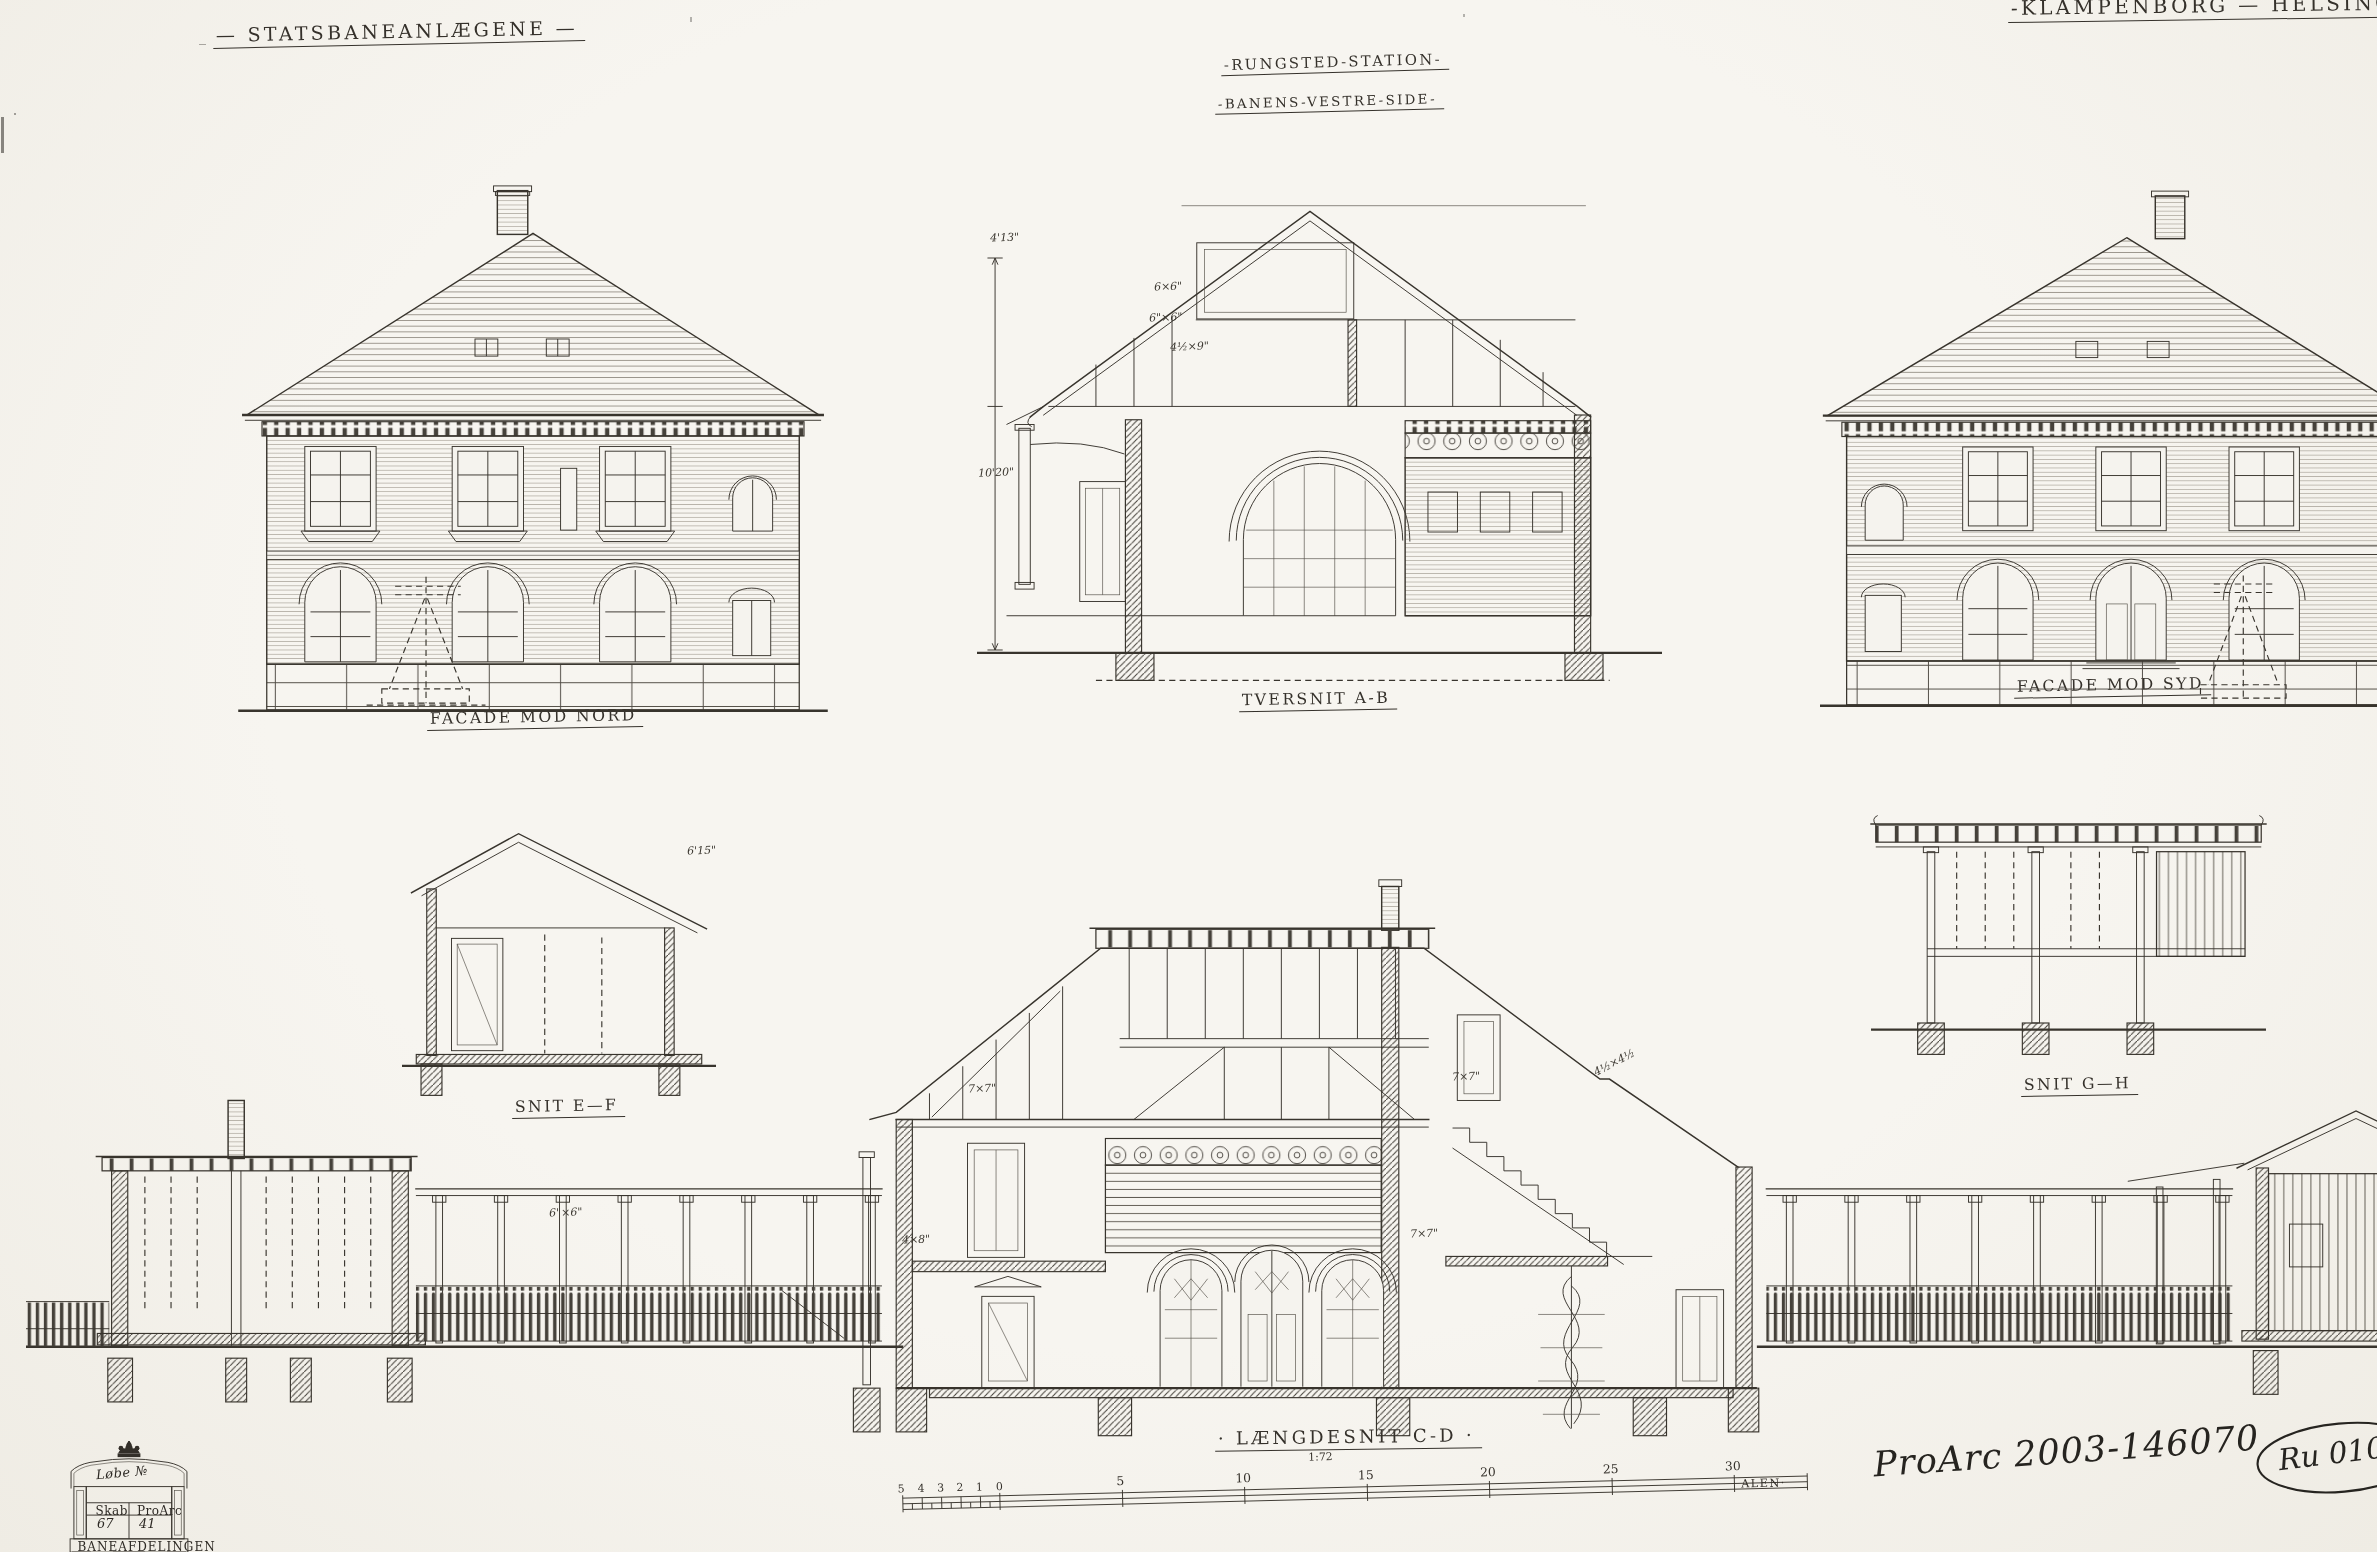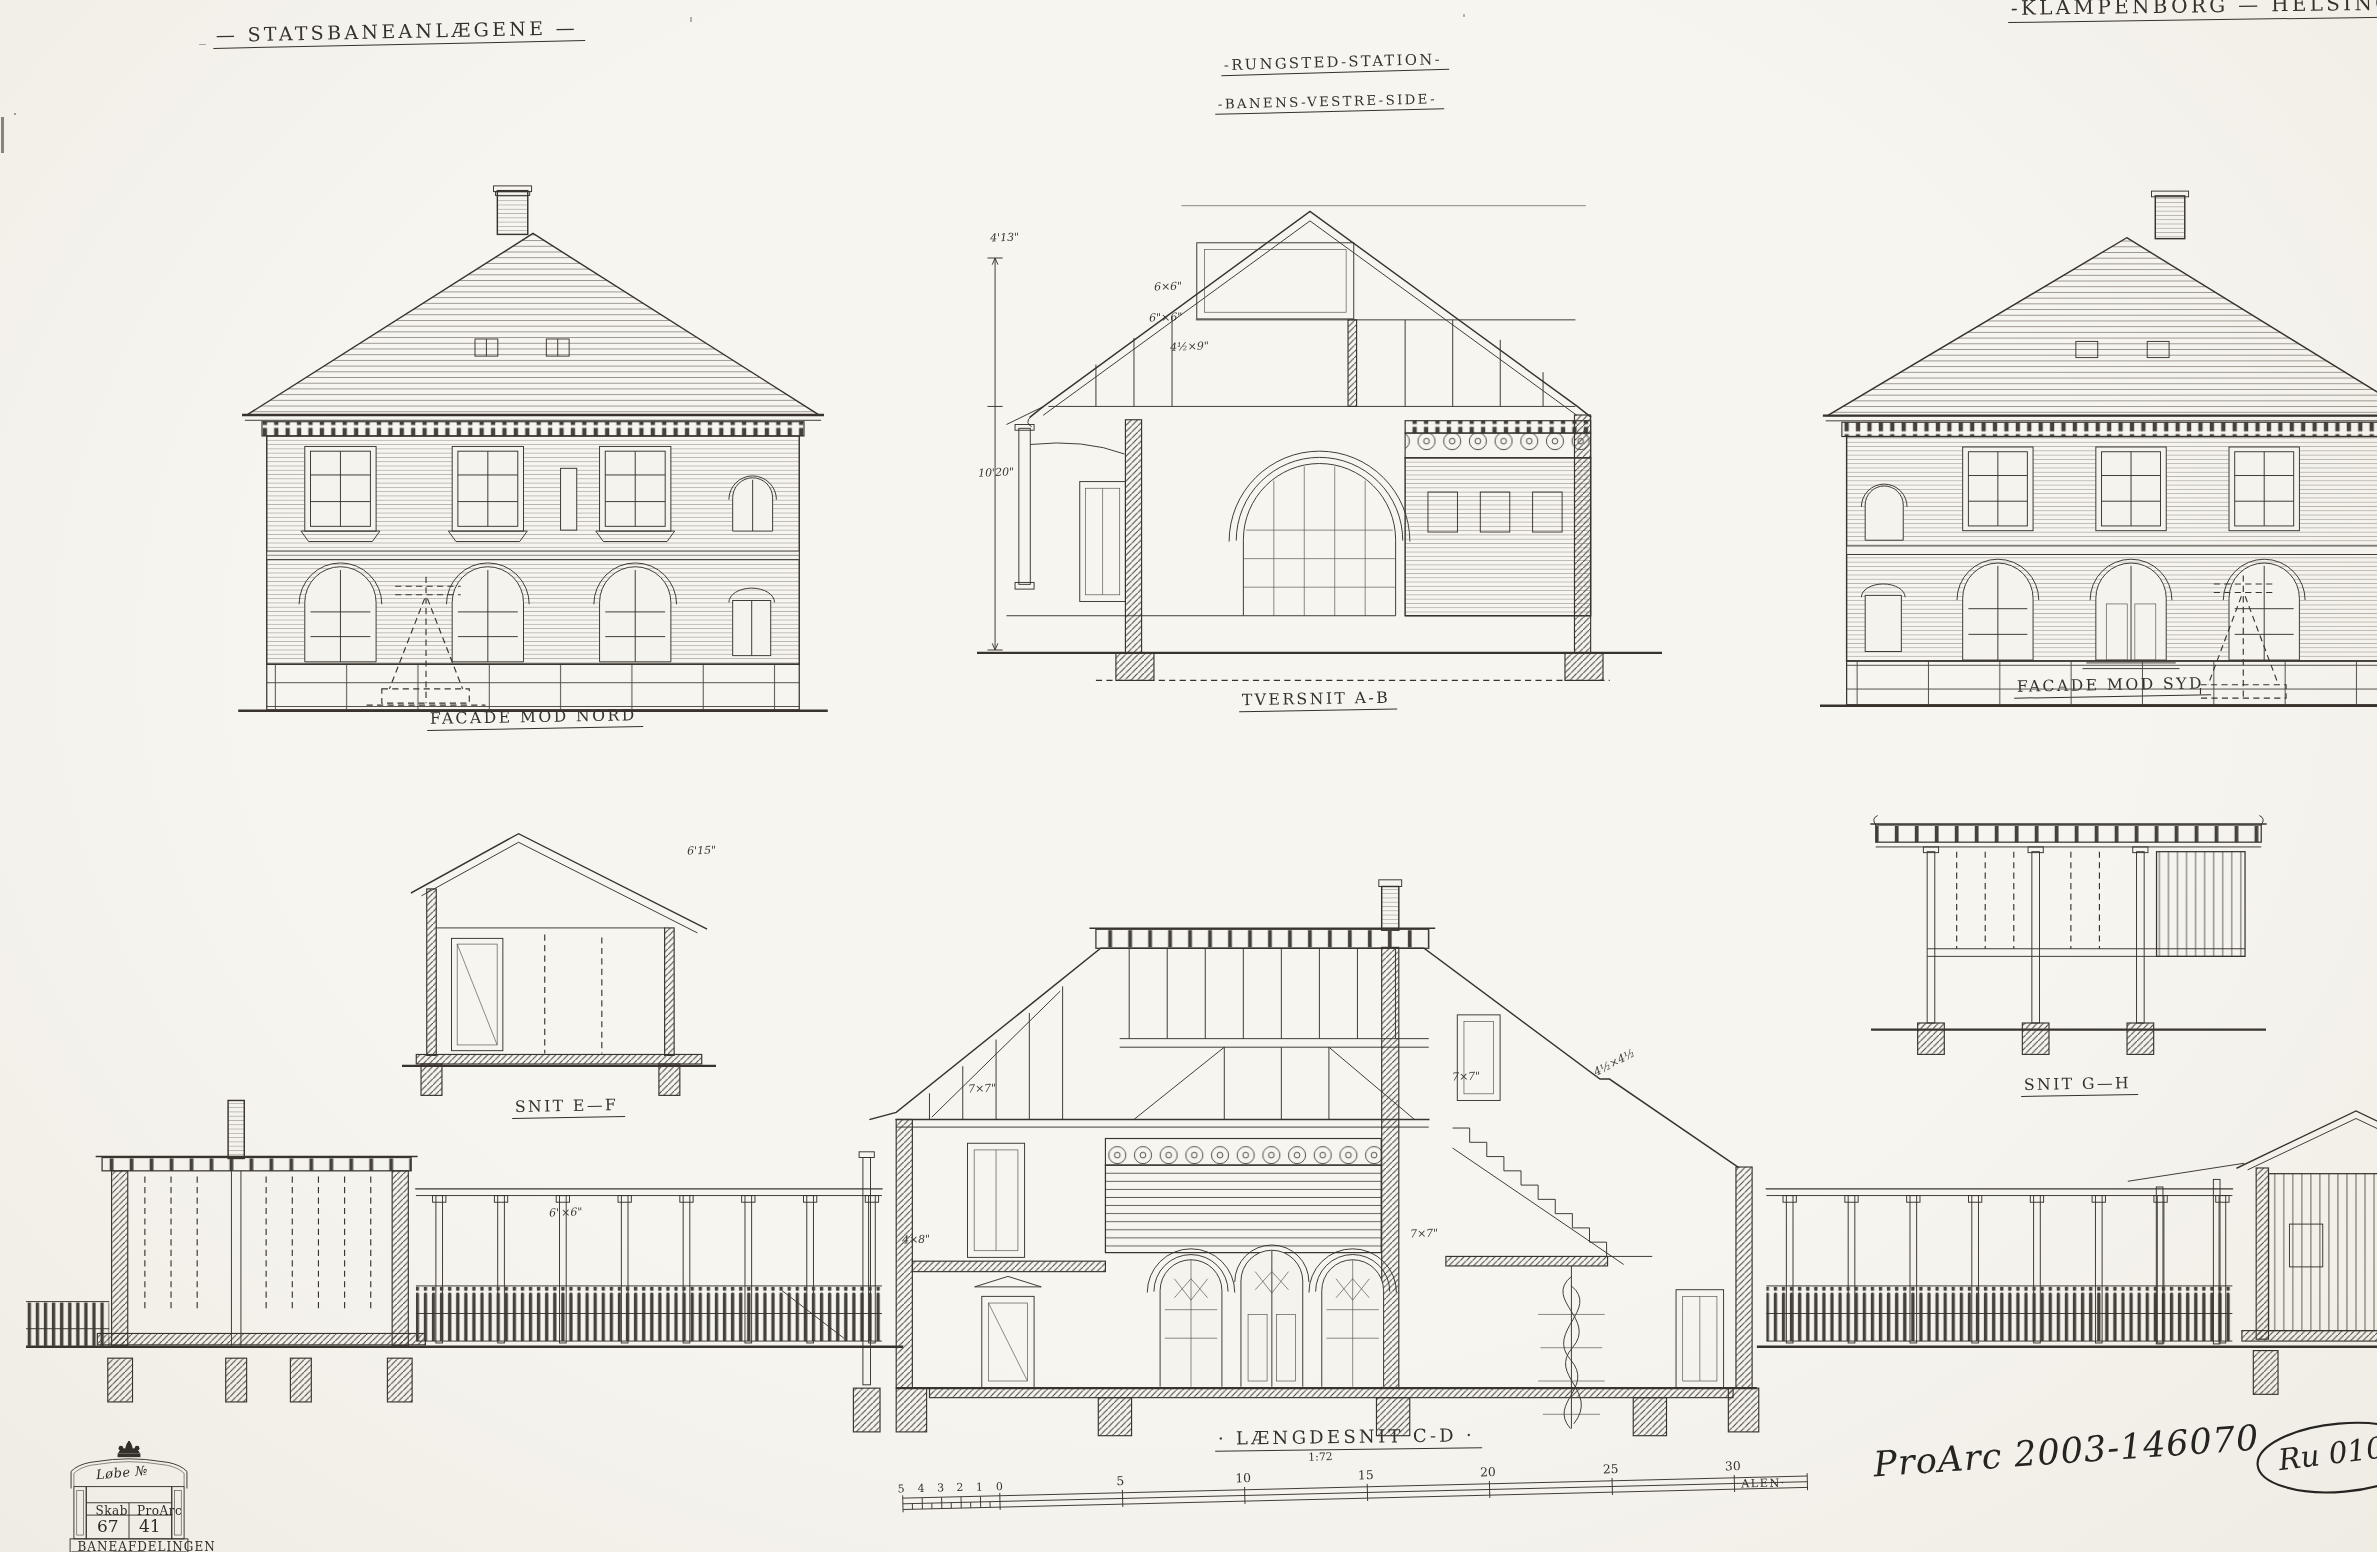--- a/index.html
+++ b/index.html
@@ -31,21 +31,21 @@
   .hand{
     position:absolute; white-space:nowrap;
     font-family:"DejaVu Serif", serif; font-style:italic; color:#262420;
   }
   .h-proarc{font-size:35px; transform:rotate(-4deg); letter-spacing:1px;}
   .h-ru{font-size:29.5px; transform:rotate(-7deg);}
   
   .stamp-txt{position:absolute; white-space:nowrap; color:#2e2a25;}
   .s-script{font-style:italic; font-size:13px; transform:rotate(-5deg); letter-spacing:0.5px;}
   .s-head{font-size:12px; letter-spacing:0.5px;}
-  .s-val{font-size:17px;}
+  .s-val{font-style:italic; font-size:13px;}
   .s-foot{font-size:12px; letter-spacing:1px;}
   
   svg{position:absolute; overflow:visible;}
   .ln{stroke:#38342d; stroke-width:3; fill:none; stroke-linecap:square;}
   .ln2{stroke:#38342d; stroke-width:2; fill:none;}
   .ln1{stroke:#56524a; stroke-width:1.4; fill:none;}
   .thk{stroke:#38342d; stroke-width:5; fill:none;}
   .dash{stroke:#38342d; stroke-width:2.4; fill:none; stroke-dasharray:13 9;}
   .hatchf{fill:url(#hatch); stroke:#38342d; stroke-width:2.4;}
   .brickf{fill:url(#brick); stroke:#38342d; stroke-width:3;}

